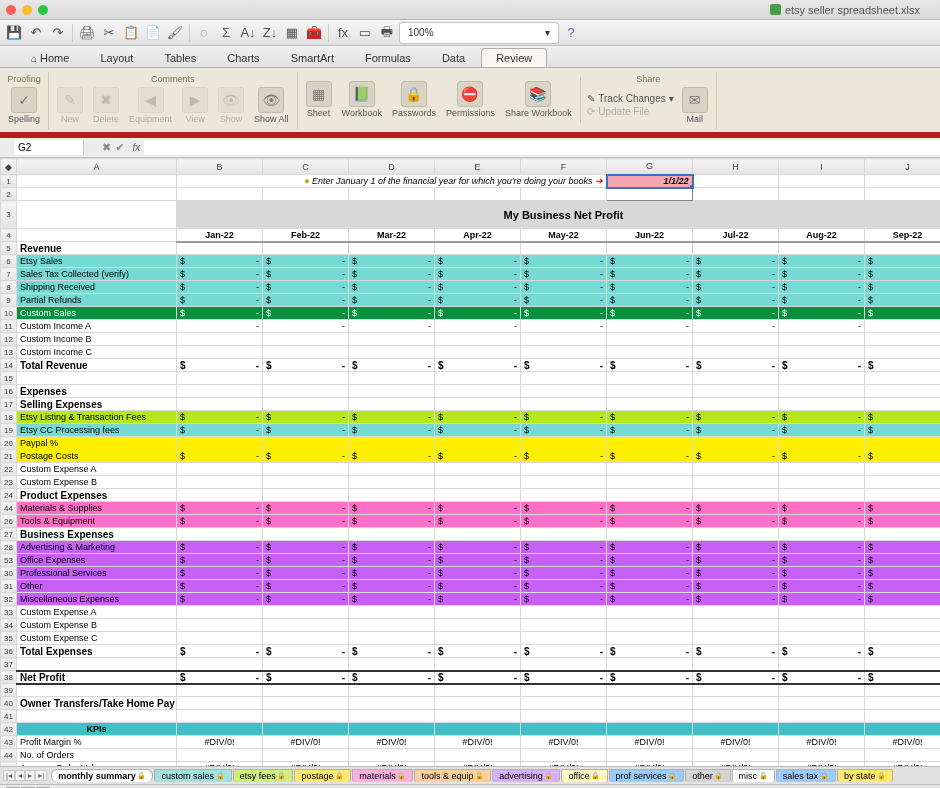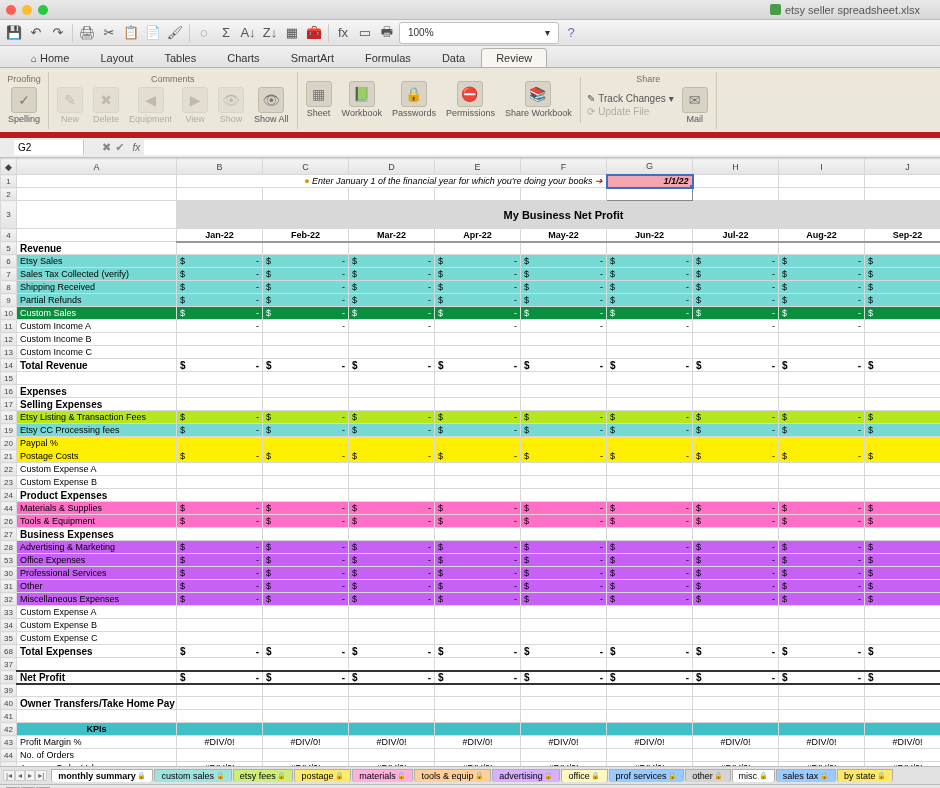--- a/index.html
+++ b/index.html
@@ -57,21 +57,21 @@
 .money-cell::before{content:"$";float:left;}
 .money-cell::after{content:"-";float:right;}
 .dash-cell::after{content:"-";float:right;}
 .div0{text-align:center;}
 .total-row td, .total-row th.rowlabel{border-top:1px solid #555!important;}
 .netprofit-row td{border-top:2px solid #333!important;border-bottom:2px solid #333!important;}
 .sheet-tabs { height: 18px; background: #e2e2e2; display: flex; align-items: center; font-size: 9px; border-top:1px solid #bbb;}
 .nav-arrows{display:flex;gap:0;padding:0 3px;}
 .nav-arrows span{padding:0 2px;color:#666;border:1px solid #ccc;background:#f4f4f4;font-size:8px;}
 .stab { padding: 1px 6px; border: 1px solid #b0b0b0; border-bottom: none; margin-left: 1px; border-radius: 0 0 3px 3px; display:flex;align-items:center;gap:2px;}
-.stab.active { background: #fff; font-weight: bold; }
+.stab.active { background: #fff; font-weight: bold; border-radius: 6px; }
 .stab .lock{font-size:7px;color:#b88600;}
 .st-teal{background:#9fe3df;} .st-lime{background:#cdef7a;} .st-yellow{background:#ffe96b;} .st-pink{background:#ffb0dd;} .st-orange{background:#ffcf9a;} .st-purple{background:#d9b0ff;} .st-lav{background:#fef9c3;} .st-blue{background:#9acbff;} .st-gray{background:#d4d4d4;} .st-ltg{background:#ffffff;}
 .status-bar{height:16px;background:linear-gradient(#e8e8e8,#d6d6d6);border-top:1px solid #bbb;display:flex;align-items:center;font-size:9px;color:#555;padding:0 6px;gap:14px;}
 .status-bar .views{display:flex;gap:1px;}
 .status-bar .views span{width:14px;height:12px;border:1px solid #aaa;background:#f2f2f2;}
 .sum-box{margin-left:auto;margin-right:200px;}
 .zoom-box{width:160px;height:22px;background:#fff;border:1px solid #c0c0c0;border-radius:3px;display:flex;align-items:center;padding:0 8px;font-size:10px;color:#333;gap:3px;}
 </style>
 </head>
 <body>
@@ -673,21 +673,21 @@
           <td></td>
           <td></td>
           <td></td>
           <td></td>
           <td></td>
           <td></td>
           <td></td>
           <td></td>
         </tr>
         <tr class="section-head total-row">
-          <th>68</th>
+          <th>36</th>
           <td class="section-head total-row">Total Expenses</td>
           <td class="money-cell"></td>
           <td class="money-cell"></td>
           <td class="money-cell"></td>
           <td class="money-cell"></td>
           <td class="money-cell"></td>
           <td class="money-cell"></td>
           <td class="money-cell"></td>
           <td class="money-cell"></td>
           <td class="money-cell"></td>

